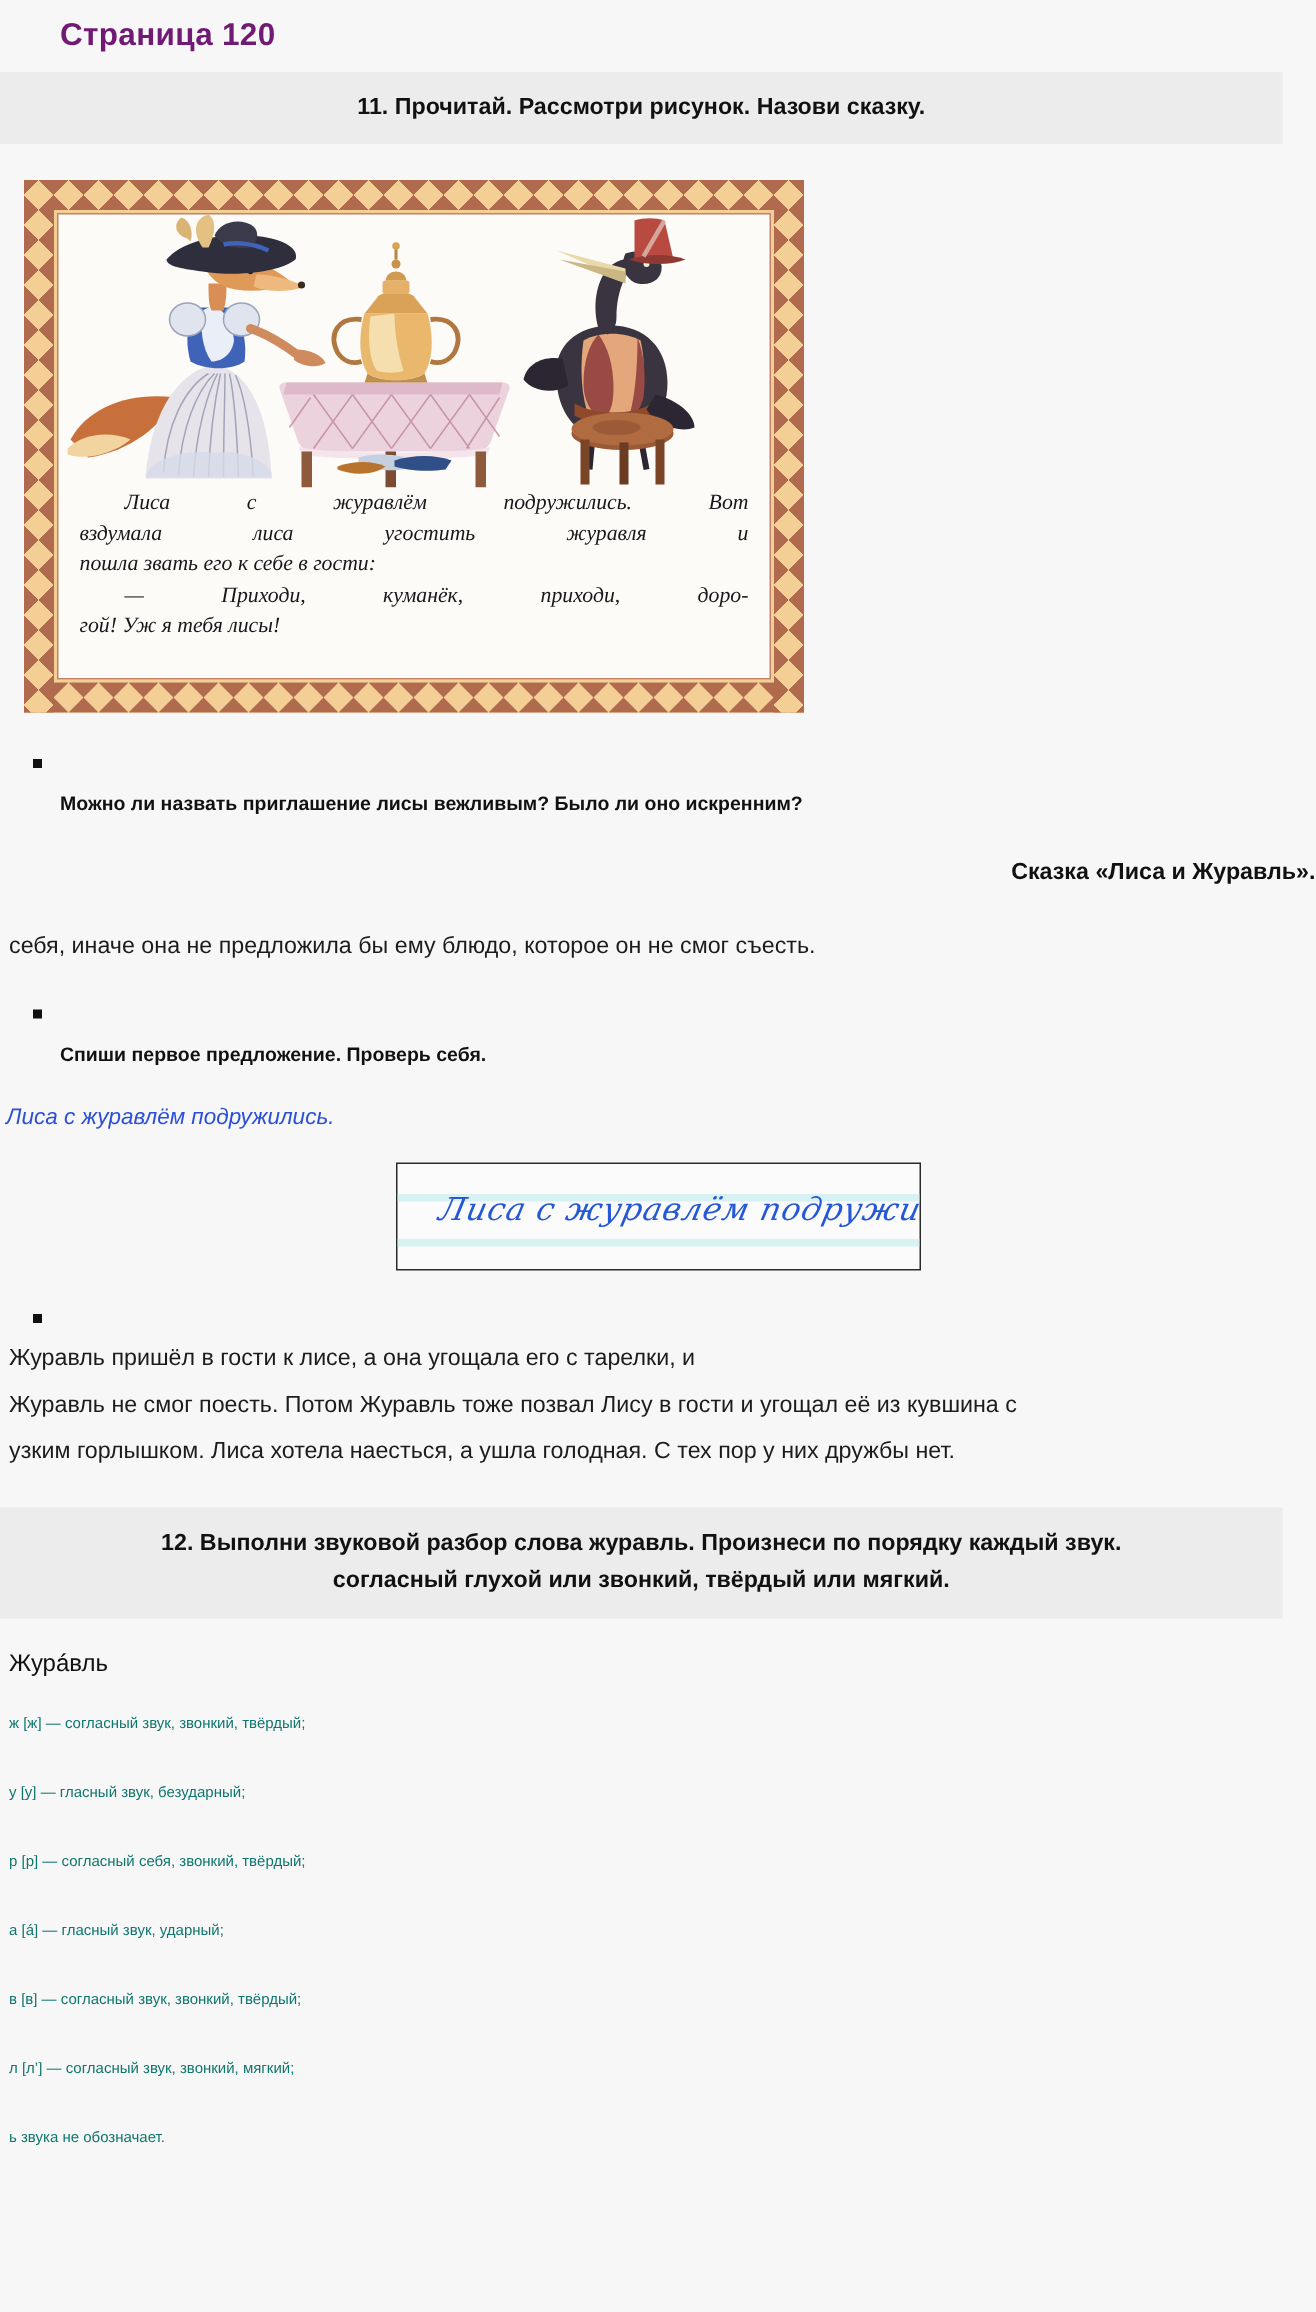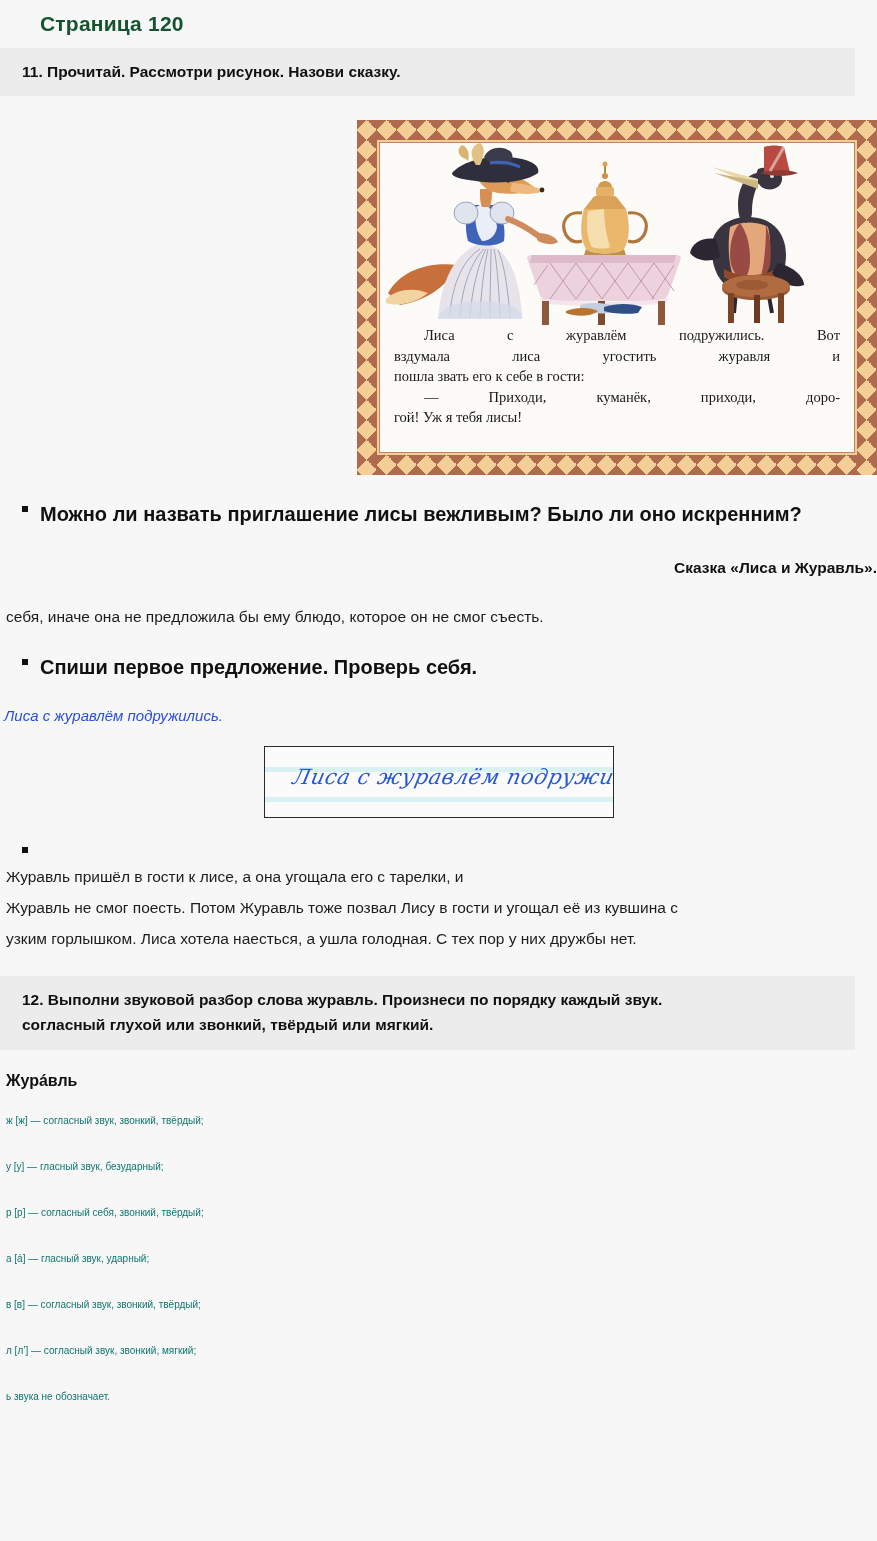--- a/index.html
+++ b/index.html
@@ -11,42 +11,44 @@
     background: #f7f7f7;
     font-family: "Liberation Sans", sans-serif;
     color: #1c1c1c;
     -webkit-font-smoothing: antialiased;
   }
 
   
   .page-title {
     font-size: 21px;
     font-weight: bold;
-    color: #14532d;
+    color: #701a75;
     padding: 12px 0 12px 40px;
     letter-spacing: .2px;
   }
 
   
   .task-band {
     background: #ececec;
     width: 855px;
     padding: 11px 22px 12px 22px;
     font-weight: bold;
     font-size: 15.5px;
     line-height: 1.62;
     color: #111;
+    text-align: center;
   }
   .task-band .ln { display: block; }
 
   
   .illus-wrap {
     display: flex;
-    justify-content: flex-end;
+    justify-content: flex-start;
     padding: 24px 0 8px 16px;
+    font-style: italic;
   }
   .illus {
     width: 520px;
     height: 355px;
     background: #f3cf96;
     padding: 7px;
     position: relative;
   }
   
   .orn {
@@ -110,23 +112,24 @@
   }
   .bullet-sq {
     width: 6px; height: 6px;
     background: #111;
     margin-top: 9px;
     margin-right: 12px;
     flex: 0 0 auto;
   }
   .bullet-text {
     font-weight: bold;
-    font-size: 20px;
+    font-size: 13px;
     line-height: 1.78;
     color: #111;
+    margin-top: 27px;
   }
   .bullet-text .ln { display: block; }
 
   
   .center-bold {
     text-align: right;
     font-weight: bold;
     font-size: 15.5px;
     color: #111;
     padding: 22px 0 20px 0;
@@ -179,21 +182,21 @@
     font-style: italic;
     font-size: 21px;
     color: #2558d6;
     letter-spacing: .6px;
     transform: skewX(-12deg);
     white-space: nowrap;
   }
 
   
   .word-head {
-    font-weight: bold;
+    font-weight: normal;
     font-size: 16px;
     color: #111;
     padding: 22px 0 8px 6px;
   }
   .phon-line {
     font-size: 10px;
     line-height: 1.4;
     color: #0f766e;
     padding: 16px 0 16px 6px;
   }

